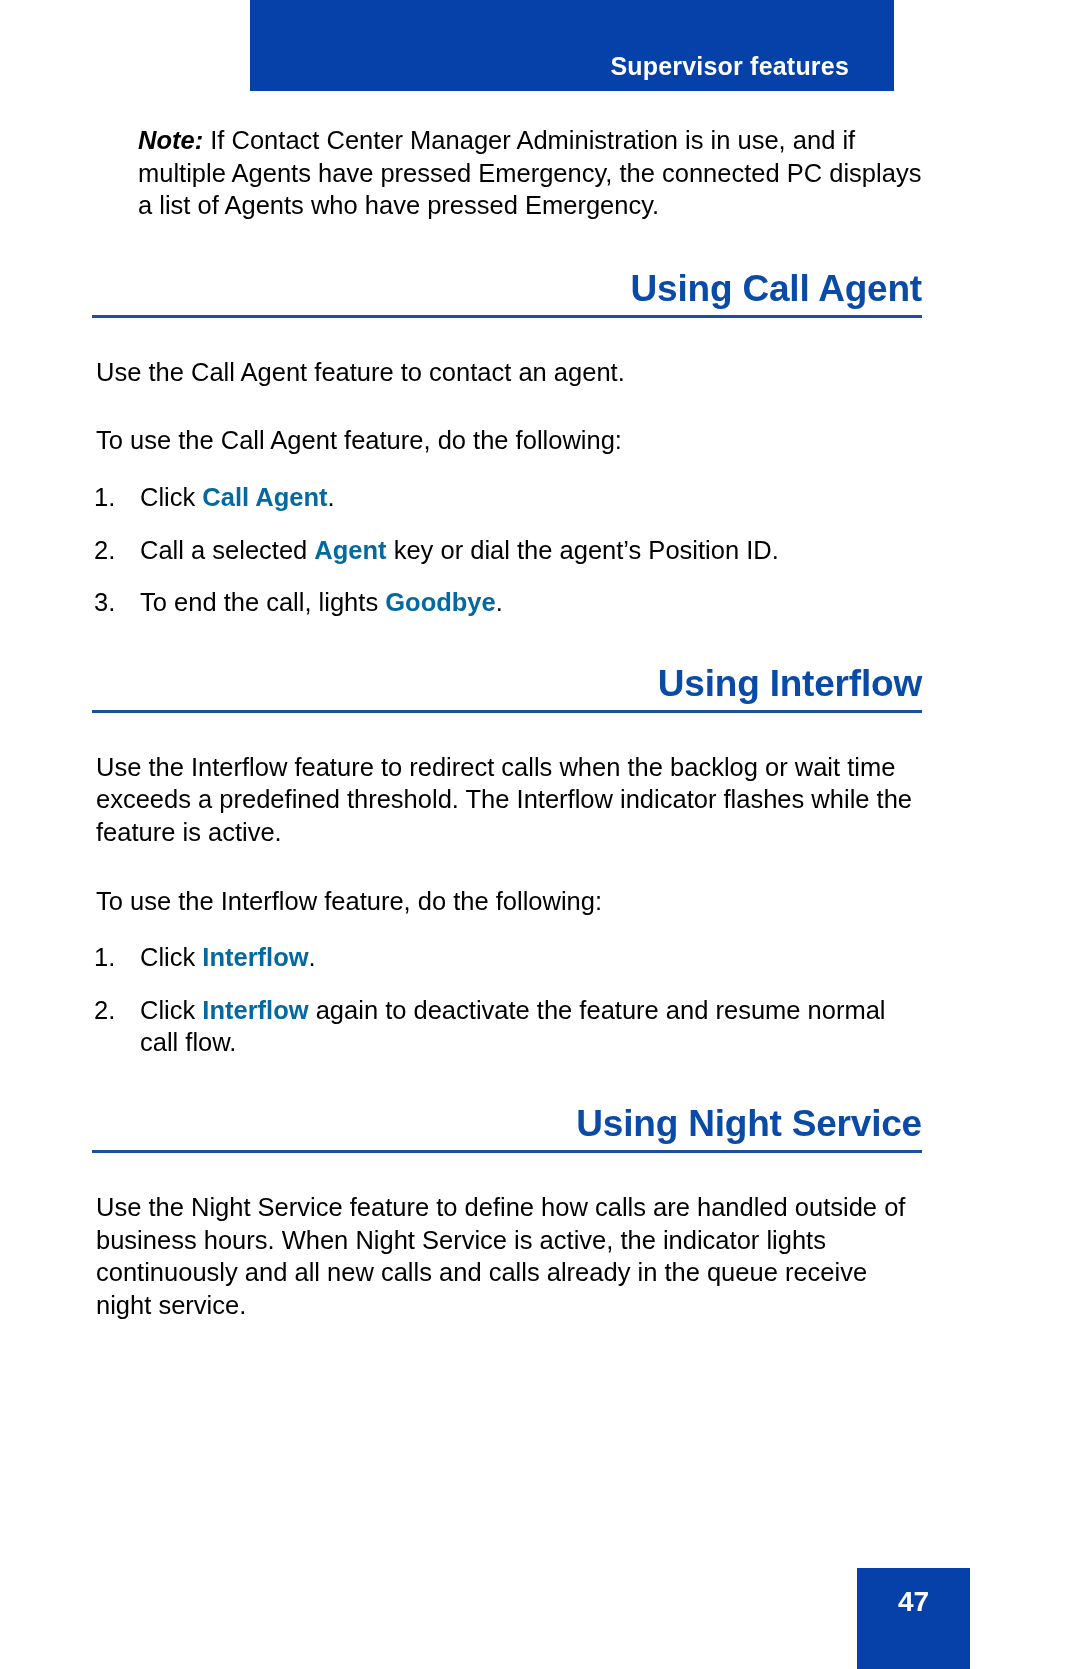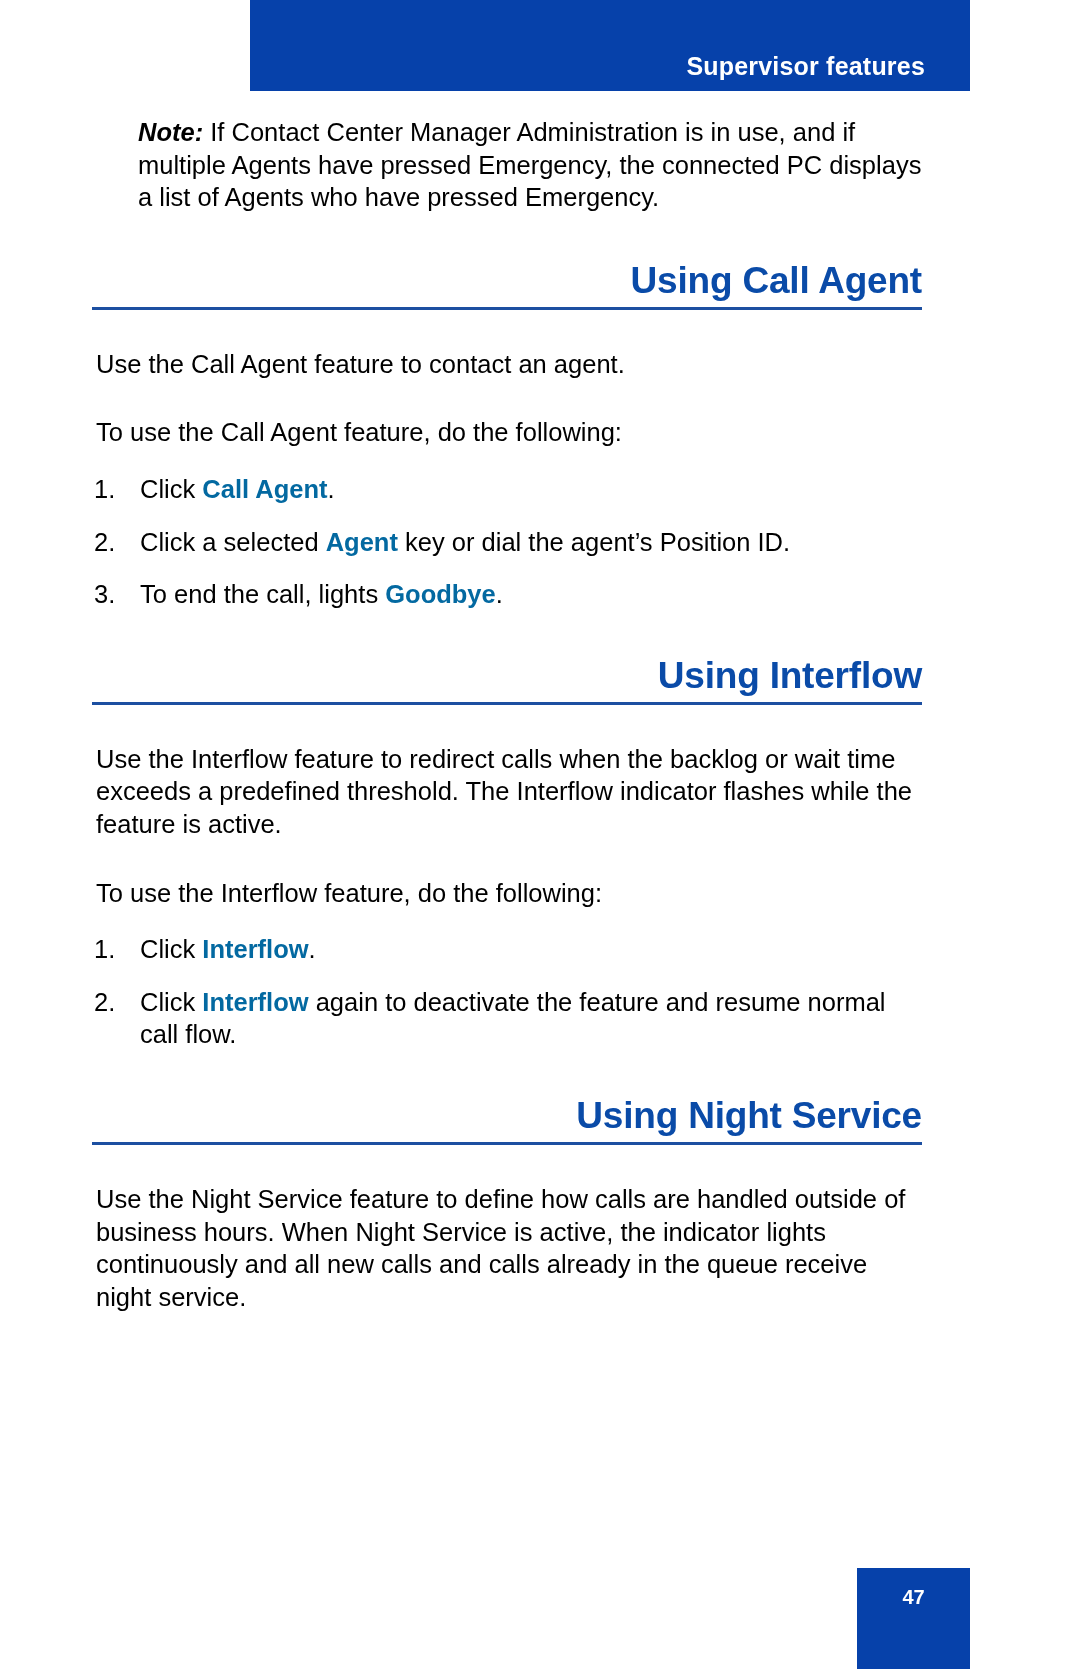--- a/index.html
+++ b/index.html
@@ -14,40 +14,40 @@
     font-family: "Liberation Sans", sans-serif;
     position: relative;
     overflow: hidden;
   }
 
   
   .header-bar {
     position: absolute;
     top: 0;
     left: 250px;
-    width: 720px;
+    width: 644px;
     height: 91px;
     background: #0641AA;
     box-sizing: border-box;
   }
   .header-title {
     position: absolute;
     right: 45px;
     bottom: 10px;
     color: #ffffff;
     font-size: 25px;
     font-weight: bold;
     letter-spacing: 0.2px;
     white-space: nowrap;
   }
 
   
   .page-body {
     position: absolute;
-    top: 116px;
+    top: 124px;
     left: 92px;
     width: 830px;
   }
 
   
   .note-block {
     margin: 0 0 6px 0;
     padding-left: 46px;
     font-size: 25.5px;
     line-height: 1.28;
@@ -127,21 +127,21 @@
     height: 101px;
     background: #0641AA;
   }
   .page-number {
     position: absolute;
     top: 18px;
     left: 0;
     width: 113px;
     text-align: center;
     color: #ffffff;
-    font-size: 20px;
+    font-size: 28px;
     font-weight: bold;
   }
 </style>
 </head>
 <body>
 
 <div class="header-bar">
   <div class="header-title">Supervisor features</div>
 </div>
 
@@ -162,21 +162,21 @@
 
     <p class="para">To use the Call Agent feature, do the following:</p>
     <div class="sp-step"></div>
 
     <ol class="steps">
       <li class="step">
         <span class="step-num">1.</span><span>Click </span><span class="kw">Call Agent</span><span>.</span>
       </li>
       <div class="sp-step"></div>
       <li class="step">
-        <span class="step-num">2.</span><span>Click a selected </span><span class="kw">Agent</span><span> key or dial the agent’s Position ID.</span>
+        <span class="step-num">2.</span><span>Call a selected </span><span class="kw">Agent</span><span> key or dial the agent’s Position ID.</span>
       </li>
       <div class="sp-step"></div>
       <li class="step">
         <span class="step-num">3.</span><span>To end the call, lights </span><span class="kw">Goodbye</span><span>.</span>
       </li>
     </ol>
   </div>
 
   <div class="sp-section"></div>
   <div class="section">

